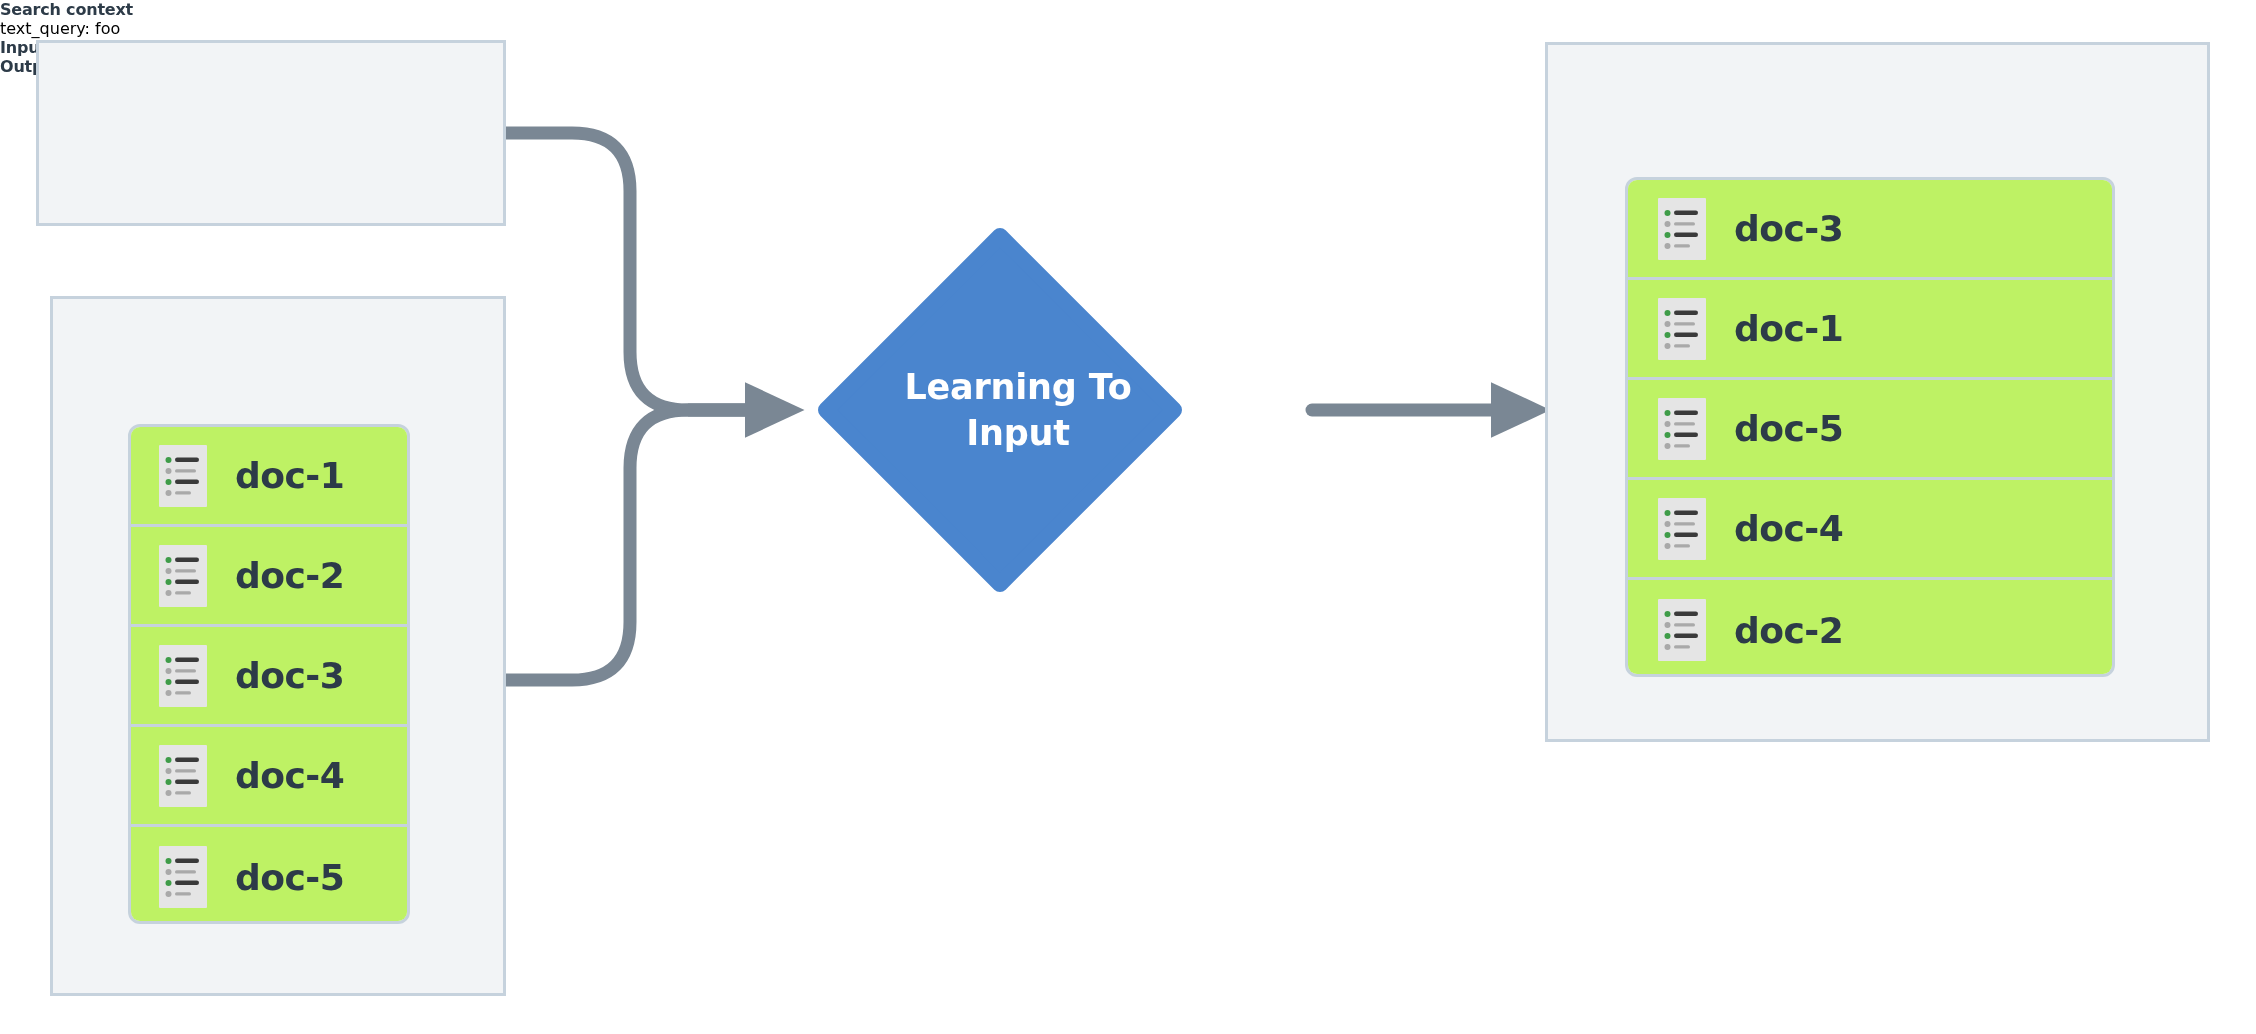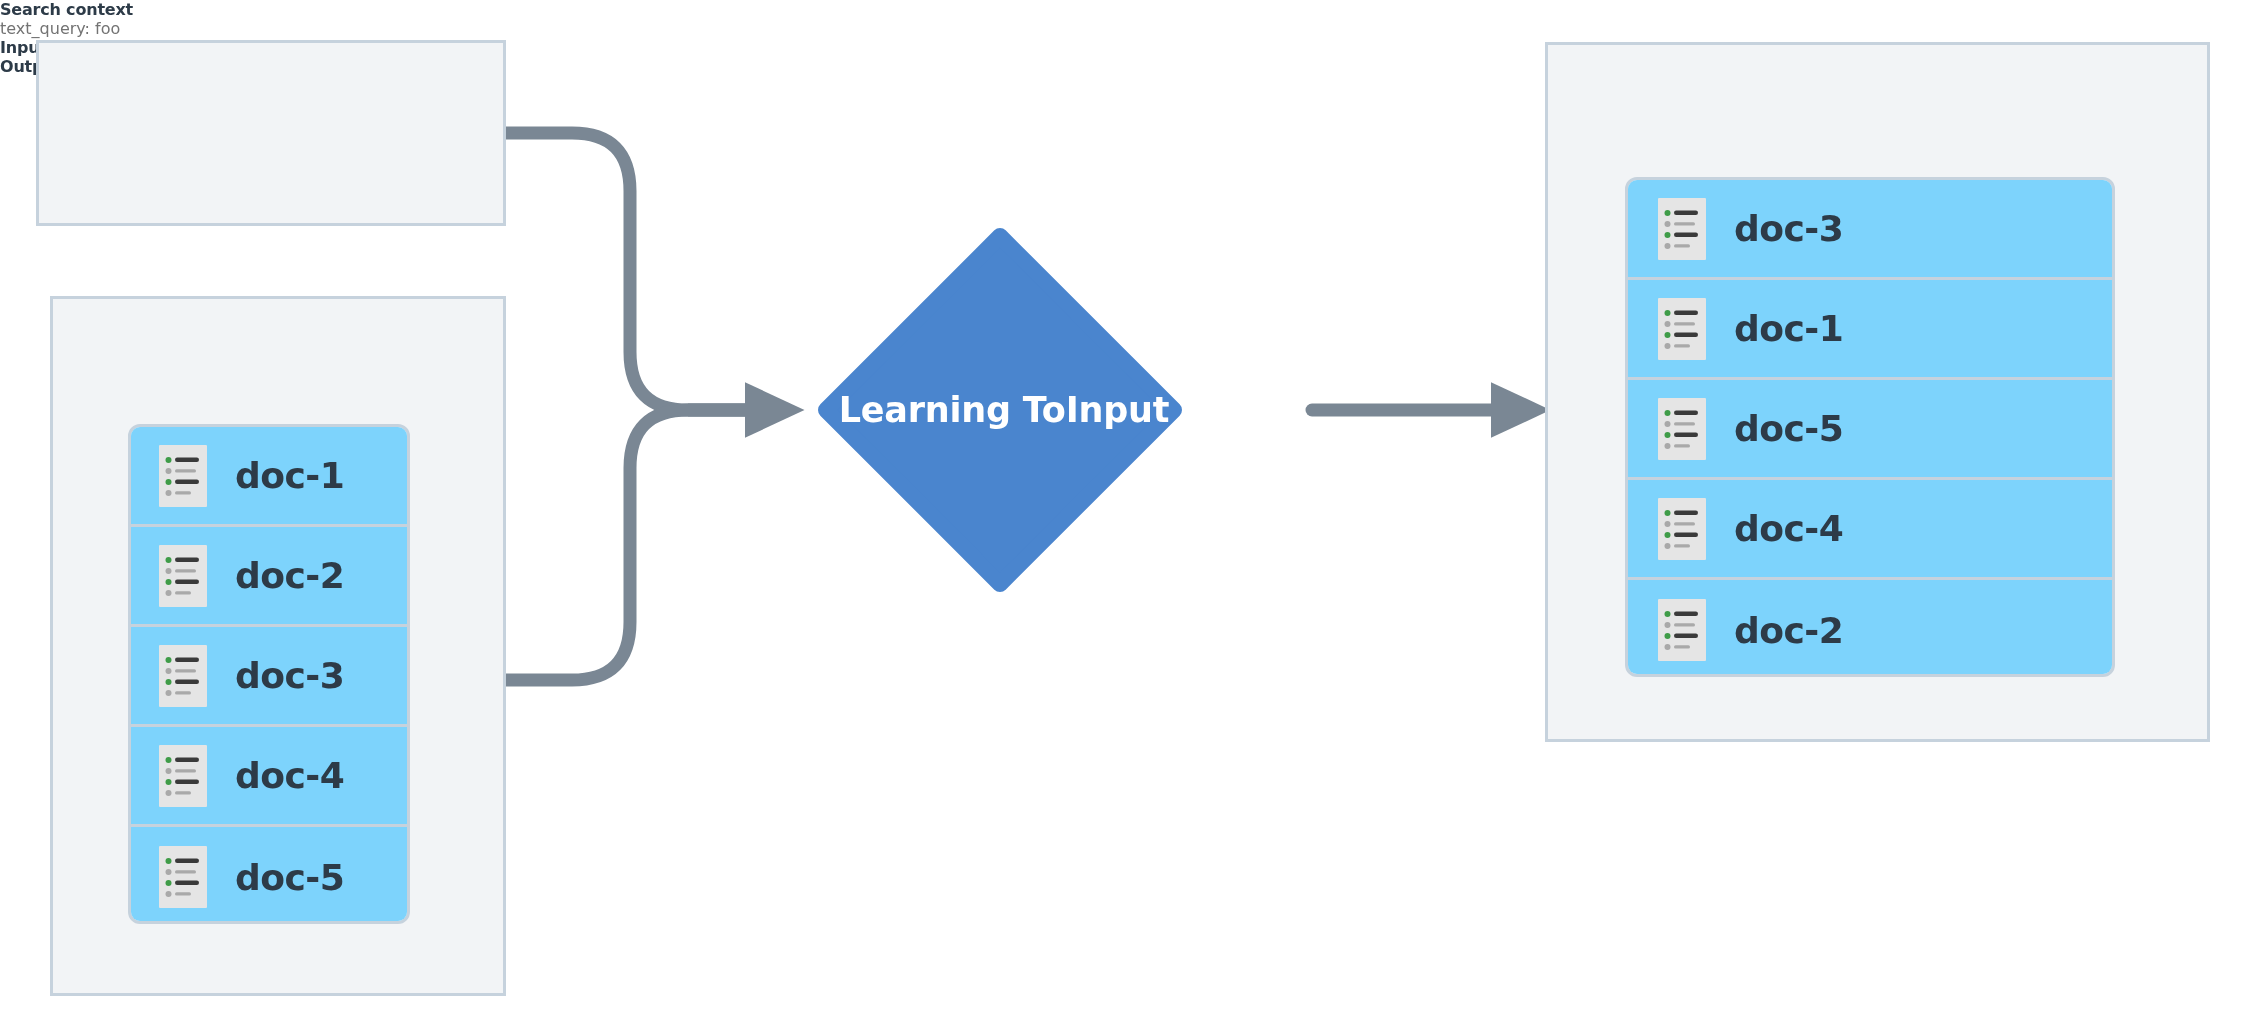--- a/index.html
+++ b/index.html
@@ -32,21 +32,21 @@
     box-sizing: border-box;
   }
   .panel-title {
     font-weight: bold;
     color: #2d3b48;
     letter-spacing: -0.2px;
     white-space: nowrap;
   }
   .panel-subtext {
     font-weight: normal;
-    color: #737373;
+    color: #000000;
     white-space: nowrap;
   }
 
   
   #search-context {
     left: 36px;
     top: 40px;
     width: 470px;
     height: 186px;
     padding: 0;
@@ -88,21 +88,21 @@
     top: 177px;
     width: 490px;
     height: 500px;
   }
   .doc-row {
     display: flex;
     align-items: center;
     height: 100px;
     box-sizing: border-box;
     border-bottom: 3px solid #c6d2dd;
-    background: #7dd3fc;
+    background: #bef264;
   }
   .doc-row:last-child {
     border-bottom: none;
   }
   #input-doc-list .doc-row { padding-left: 28px; }
   #output-doc-list .doc-row { padding-left: 30px; }
 
   .doc-label {
     font-size: 36px;
     font-weight: bold;
@@ -124,26 +124,26 @@
   
   #ltr-node {
     position: absolute;
     left: 818px;
     top: 228px;
     width: 364px;
     height: 364px;
   }
   #ltr-node .diamond-label {
     position: absolute;
-    left: 4px;
+    left: 18px;
     top: 0;
     width: 364px;
     height: 364px;
     display: flex;
-    flex-direction: row;
+    flex-direction: column;
     align-items: center;
     justify-content: center;
     color: #ffffff;
     font-size: 35px;
     font-weight: bold;
     line-height: 1.32;
     text-align: center;
     letter-spacing: -0.2px;
     pointer-events: none;
   }

